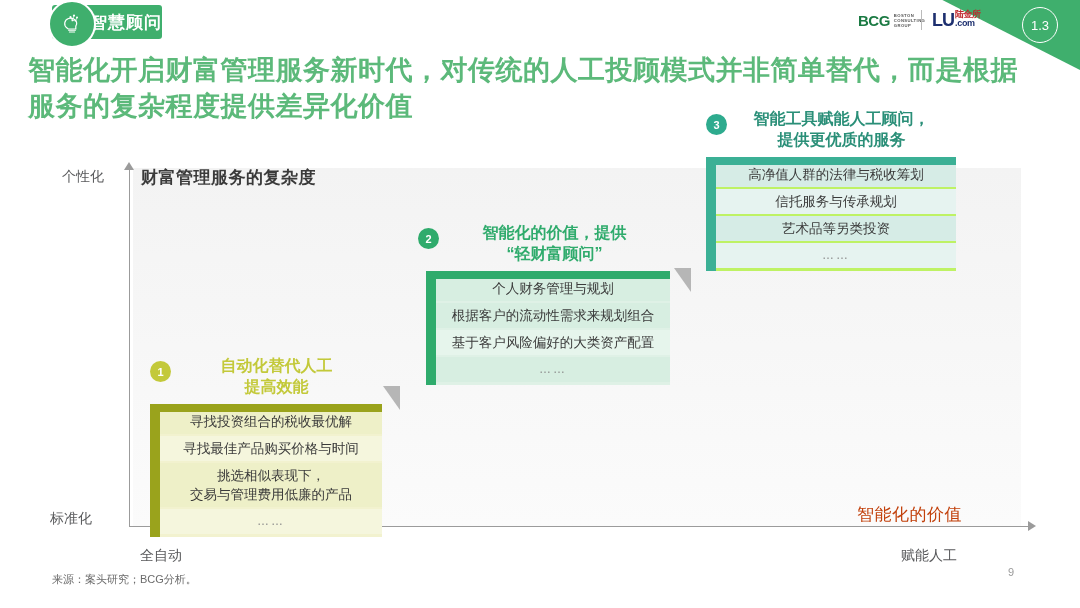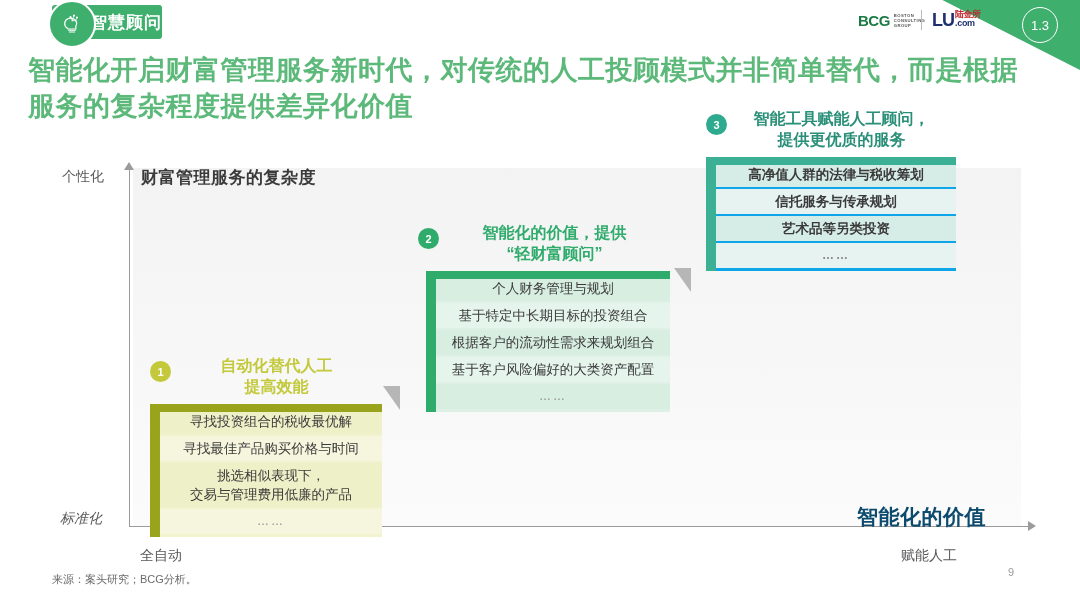--- a/index.html
+++ b/index.html
@@ -81,31 +81,31 @@
     position:absolute;left:129px;top:526px;width:900px;height:1px;background:#9b9b9b;
   }
   #x-arrow{
     position:absolute;left:1028px;top:521px;width:0;height:0;
     border-top:5px solid transparent;border-bottom:5px solid transparent;
     border-left:8px solid #9b9b9b;
   }
 
   .ax-lab{position:absolute;color:#58595b;font-size:14px;}
   #lab-ind{left:62px;top:168px;}
-  #lab-std{left:60px;top:510px;font-style:italic;}
+  #lab-std{left:50px;top:510px;}
   #lab-auto{left:140px;top:547px;}
   #lab-human{left:901px;top:547px;}
 
   #plot-title{
     position:absolute;left:141px;top:166px;
     font-size:17px;font-weight:bold;color:#3a3a3a;letter-spacing:.5px;
   }
   #x-title{
     position:absolute;left:857px;top:503px;
-    font-size:21px;font-weight:bold;color:#0c4a6e;letter-spacing:.5px;
+    font-size:17px;font-weight:normal;color:#c2410c;letter-spacing:.5px;
   }
 
   
   .group{position:absolute;}
   .grp-head{display:flex;align-items:flex-start;}
   .num-badge{
     width:21px;height:21px;border-radius:50%;
     color:#fff;font-size:11px;font-weight:bold;
     display:flex;align-items:center;justify-content:center;
     flex:0 0 auto;margin-top:6px;
@@ -151,21 +151,21 @@
   #g2 .card{background:#dff1e6;margin-left:8px;}
   #g2 .card-bar{background:#2fab6c;}
   #g2 .card-top{background:#2fab6c;}
   #g2 .row{background:#d7eee1;}
   #g2 .row.alt{background:#e6f5ec;}
 
   
   #g3{left:706px;top:108px;width:250px;}
   #g3 .num-badge{background:#2eab8e;}
   #g3 .grp-title{color:#2a8f78;}
-  #g3 .card{background:#0ea5e9;font-weight:bold;}
+  #g3 .card{background:#bef264;}
   #g3 .card-bar{background:#3bb095;}
   #g3 .card-top{background:#3bb095;}
   #g3 .row{background:#d6ece6;}
   #g3 .row.alt{background:#e6f3f0;}
 
   
   #source{
     position:absolute;left:52px;top:572px;
     font-size:11px;color:#6b6b6b;
   }
@@ -263,21 +263,20 @@
   <div class="grp-head">
     <div class="num-badge">2</div>
     <div class="grp-title" style="white-space:pre-line;">智能化的价值，提供
 “轻财富顾问”</div>
   </div>
   <div class="card">
     <div class="card-top"></div>
     <div class="card-bar"></div>
     <div class="card-body">
       <div class="row">个人财务管理与规划</div>
-      <div class="row alt">基于特定中长期目标的投资组合</div>
       <div class="row">根据客户的流动性需求来规划组合</div>
       <div class="row alt">基于客户风险偏好的大类资产配置</div>
       <div class="row dots">……</div>
     </div>
   </div>
 </div>
 
 <div class="group" id="g3">
   <div class="grp-head">
     <div class="num-badge">3</div>

